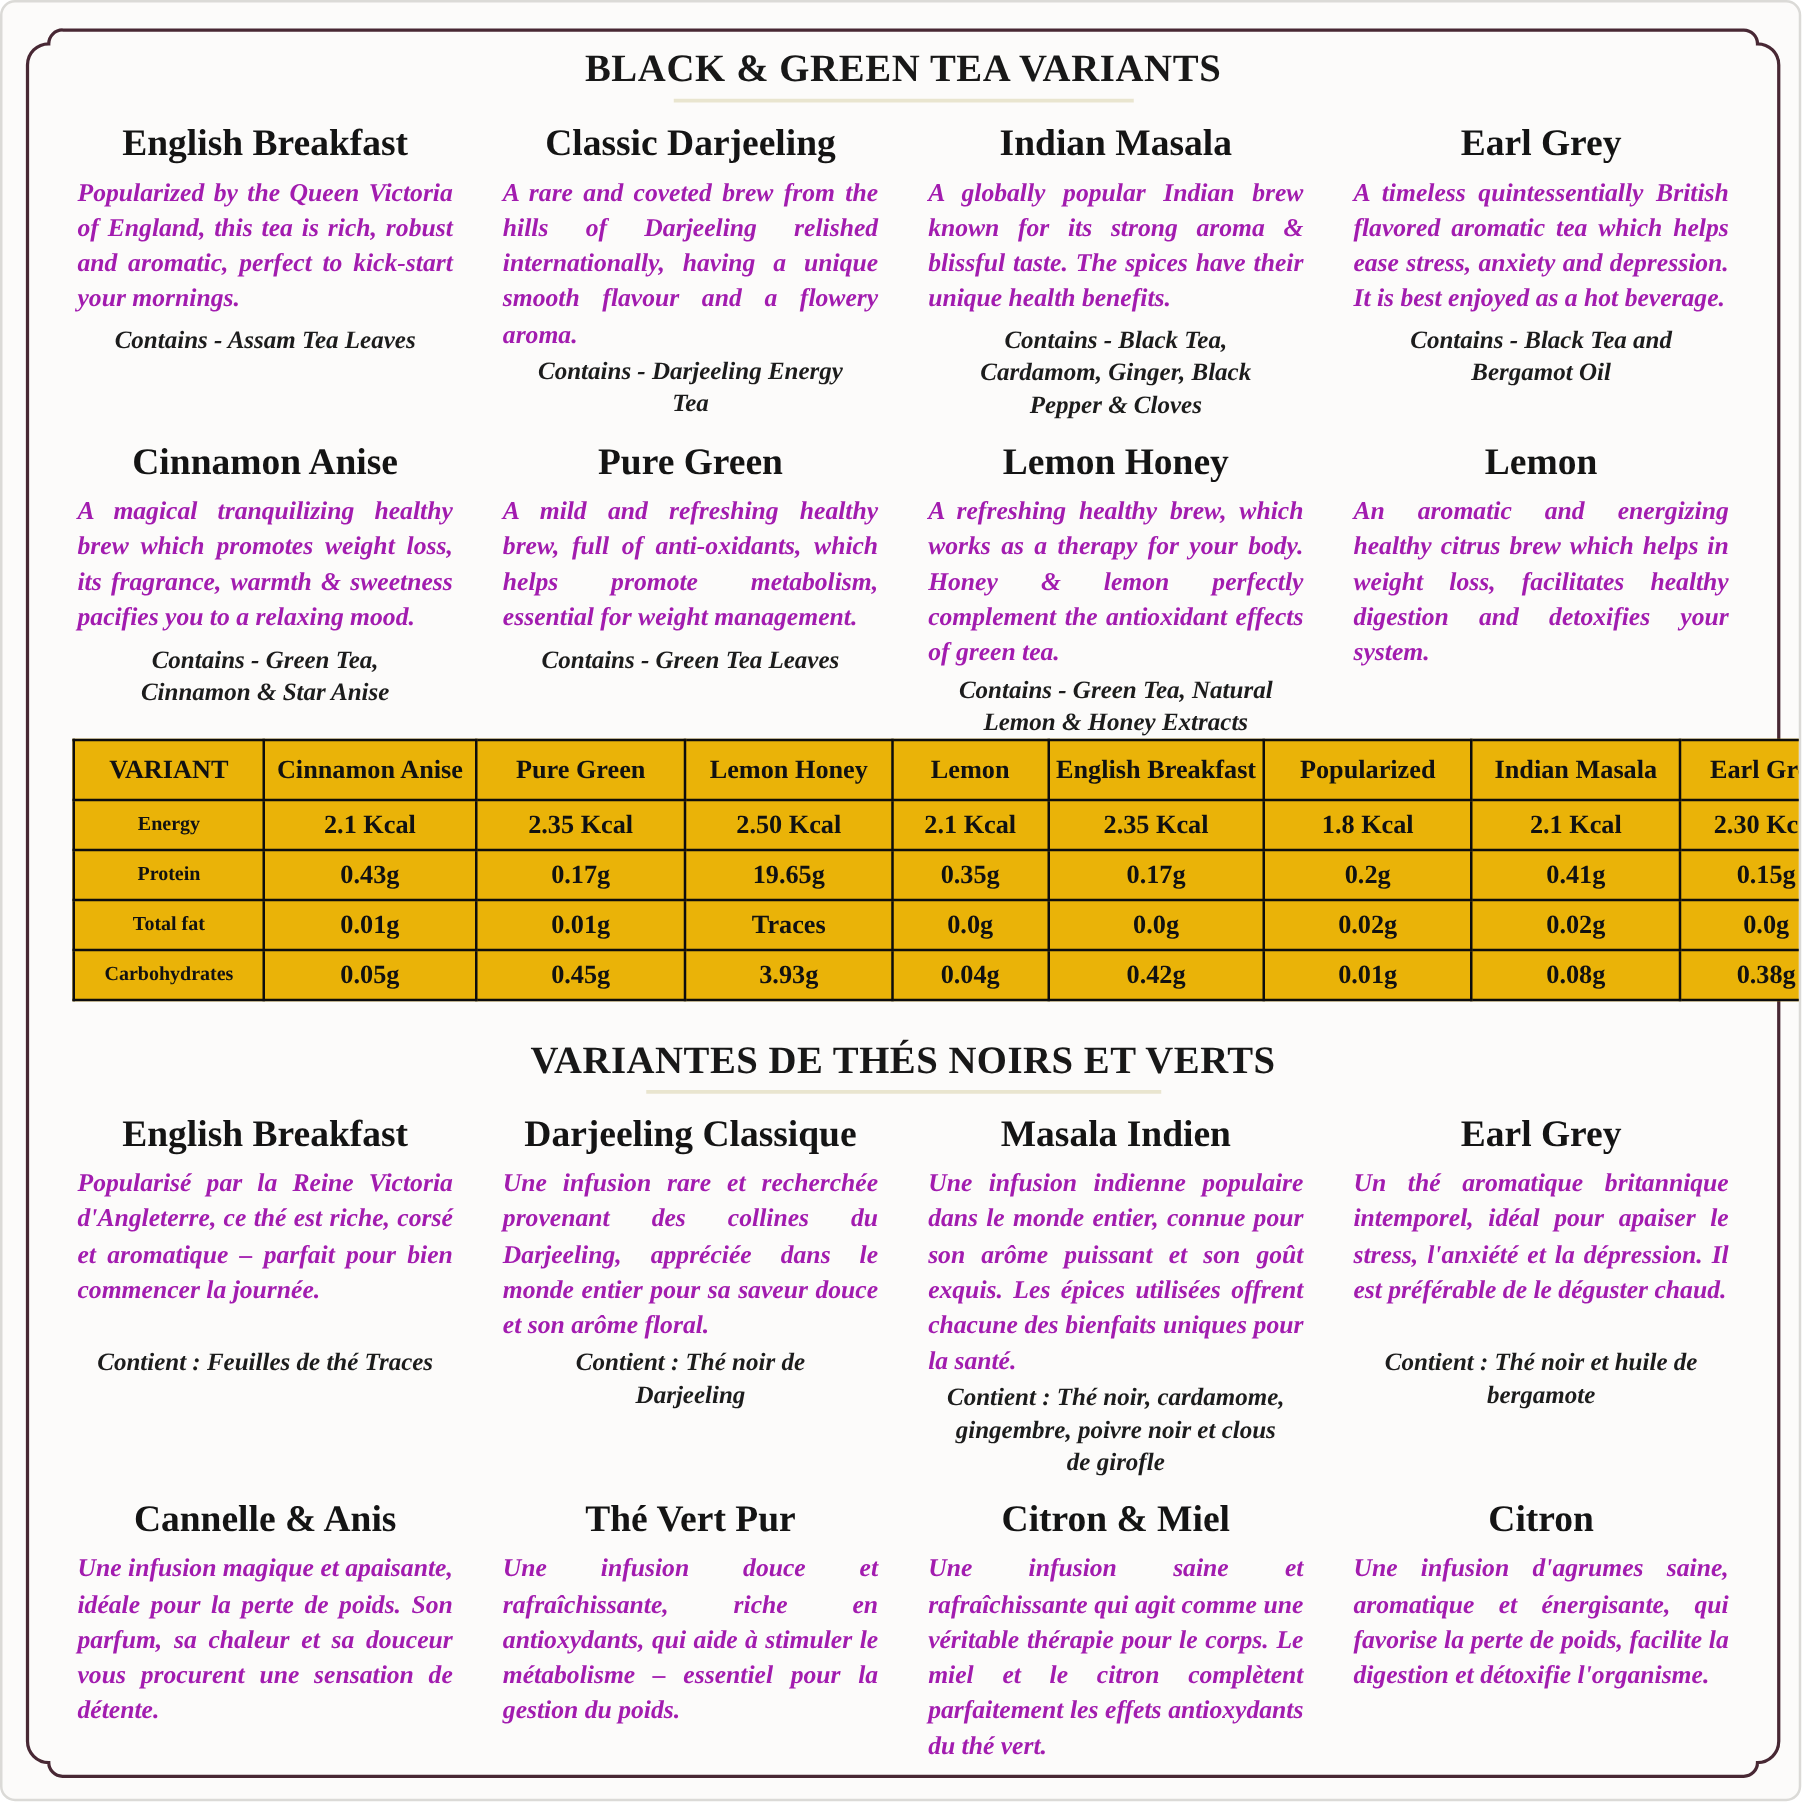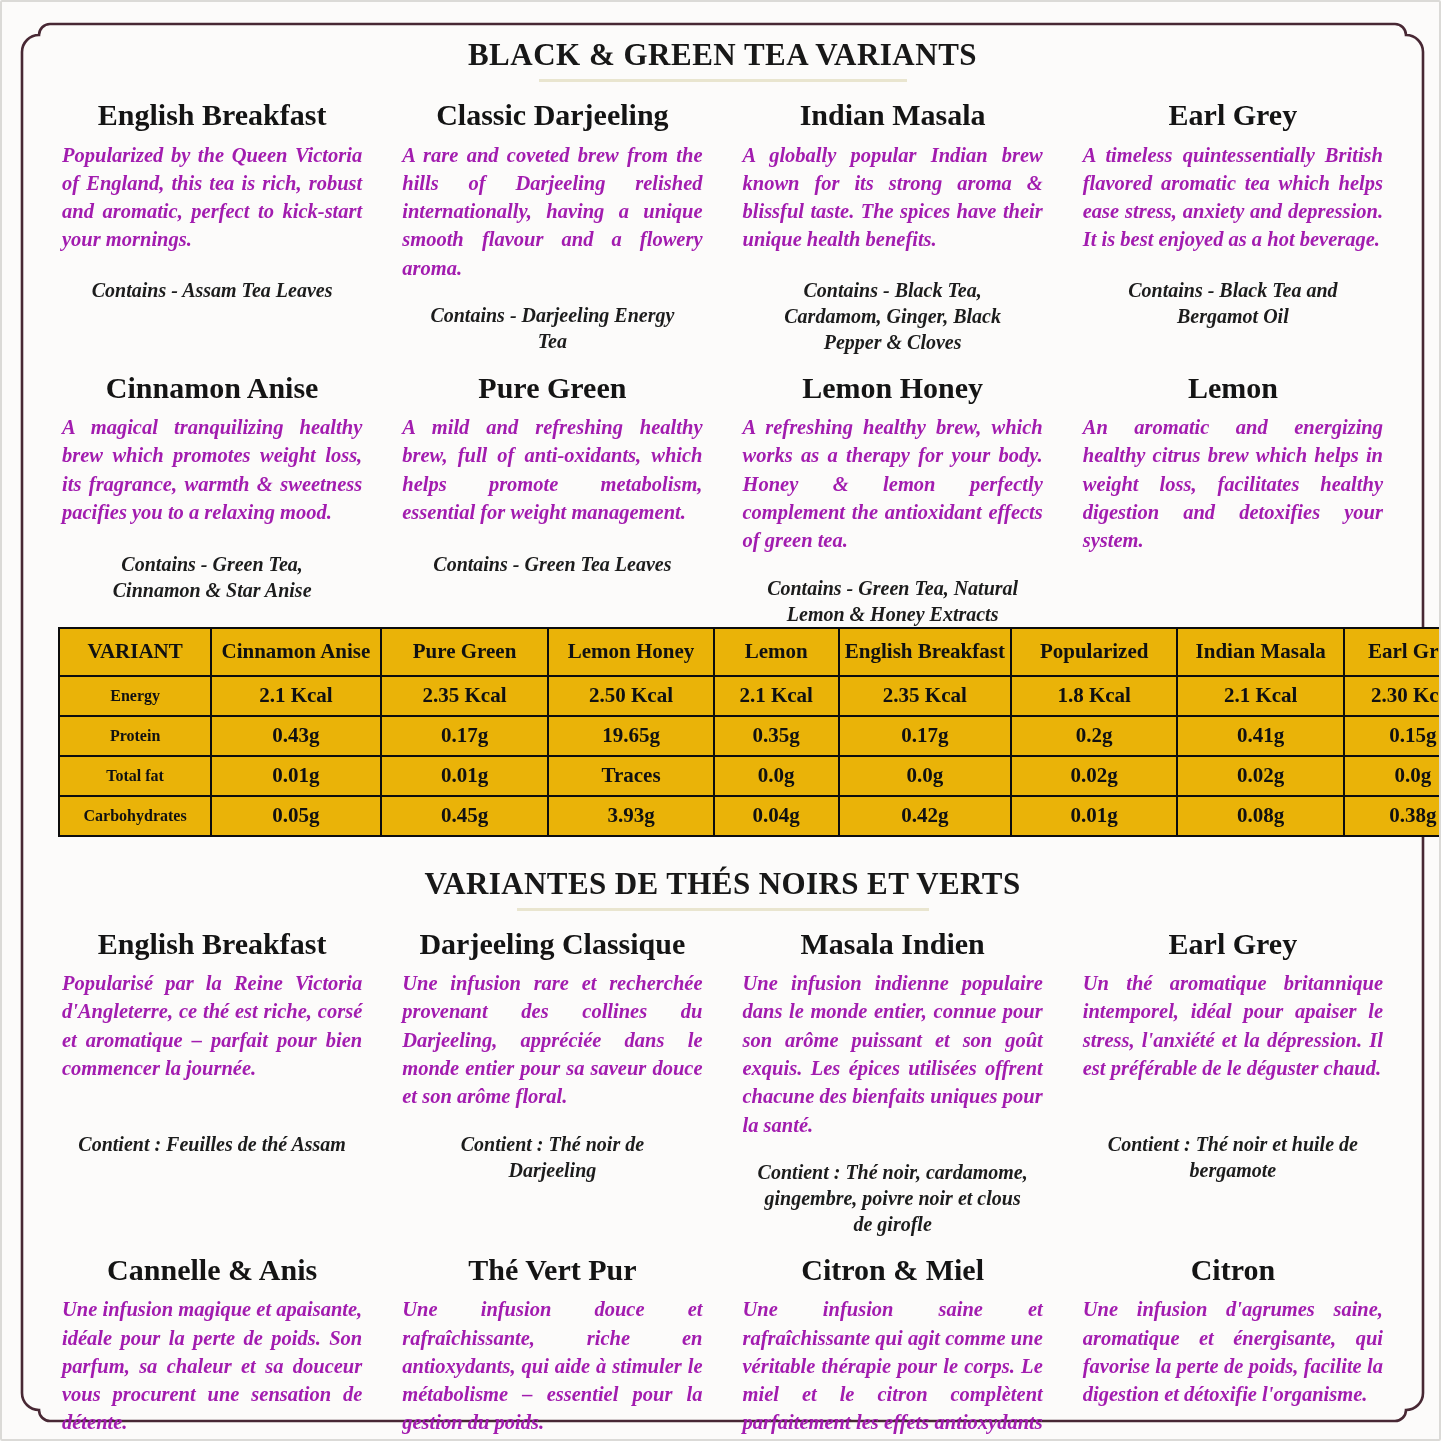--- a/index.html
+++ b/index.html
@@ -1,28 +1,28 @@
 <!DOCTYPE html>
 <html><head>
 <meta charset="utf-8">
 <style>
   html,body{margin:0;padding:0;}
   body{width:1445px;height:1445px;background:#ffffff;font-family:"Liberation Serif","DejaVu Serif",serif;}
-  .page{position:relative;width:1441px;height:1441px;background:#fcfbfa;border:2px solid #dbdad7;border-radius:2px;overflow:hidden;box-sizing:border-box;}
+  .page{position:relative;width:1441px;height:1441px;background:#fcfbfa;border:2px solid #dbdad7;border-radius:12px;overflow:hidden;box-sizing:border-box;}
   .frame-svg{position:absolute;left:0;top:0;width:1441px;height:1441px;pointer-events:none;}
   .content{position:absolute;left:56px;top:36px;width:1329px;}
   .sec-title{margin:0;text-align:center;font-size:31px;font-weight:700;letter-spacing:.5px;color:#181818;line-height:1.1;}
   .title-underline{height:3px;background:#e9e5cf;margin:7px auto 0 auto;}
   .u-en{width:368px;}
   .u-fr{width:412px;}
   .tea-row{display:grid;grid-template-columns:repeat(4,1fr);column-gap:32px;margin-top:16px;}
   .tea-card{display:flex;flex-direction:column;padding:0 4px;}
   .tea-name{margin:0 0 8px 0;text-align:center;font-size:30px;font-weight:700;color:#141414;line-height:1.15;}
   .tea-desc{margin:0;font-size:20.5px;line-height:1.38;font-weight:700;font-style:italic;color:#a21caf;text-align:justify;}
-  .tea-contains{margin:20px 0 0 0;text-align:center;font-size:20px;font-weight:700;font-style:italic;color:#1c1c1c;line-height:1.3;padding:0 14px;}
+  .tea-contains{margin:2px 0 0 0;text-align:center;font-size:20px;font-weight:700;font-style:italic;color:#1c1c1c;line-height:1.3;padding:0 14px;}
   .r1 .tea-desc{min-height:116px;}
   .r2 .tea-desc{min-height:118px;}
   .fr1 .tea-desc{min-height:142px;}
   .fr2 .tea-desc{min-height:140px;}
   table{border-collapse:collapse;width:1425px;table-layout:fixed;background:#eab308;}
   th,td{border:2.4px solid #0d0d0d;text-align:center;vertical-align:middle;padding:4px 2px;color:#111;}
   thead th{font-size:21px;font-weight:700;height:38px;}
   tbody td{font-size:21px;font-weight:700;height:30px;}
   tbody th.lbl{font-size:16px;font-weight:700;}
   .sec-fr{margin-top:30px;}
@@ -176,21 +176,21 @@
     </section>
 
     <section class="sec-fr">
       <h1 class="sec-title">VARIANTES DE THÉS NOIRS ET VERTS</h1>
       <div class="title-underline u-fr"></div>
 
       <div class="tea-row fr1">
         <div class="tea-card">
           <h2 class="tea-name">English Breakfast</h2>
           <p class="tea-desc">Popularisé par la Reine Victoria d'Angleterre, ce thé est riche, corsé et aromatique – parfait pour bien commencer la journée.</p>
-          <p class="tea-contains">Contient : Feuilles de thé Assam</p>
+          <p class="tea-contains">Contient : Feuilles de thé Traces</p>
         </div>
         <div class="tea-card">
           <h2 class="tea-name">Darjeeling Classique</h2>
           <p class="tea-desc">Une infusion rare et recherchée provenant des collines du Darjeeling, appréciée dans le monde entier pour sa saveur douce et son arôme floral.</p>
           <p class="tea-contains">Contient : Thé noir de Darjeeling</p>
         </div>
         <div class="tea-card">
           <h2 class="tea-name">Masala Indien</h2>
           <p class="tea-desc">Une infusion indienne populaire dans le monde entier, connue pour son arôme puissant et son goût exquis. Les épices utilisées offrent chacune des bienfaits uniques pour la santé.</p>
           <p class="tea-contains">Contient : Thé noir, cardamome, gingembre, poivre noir et clous de girofle</p>

